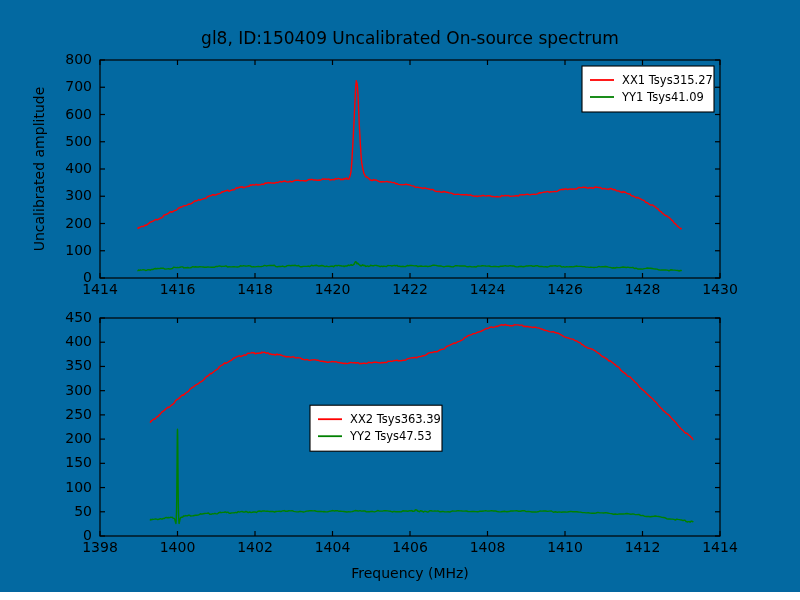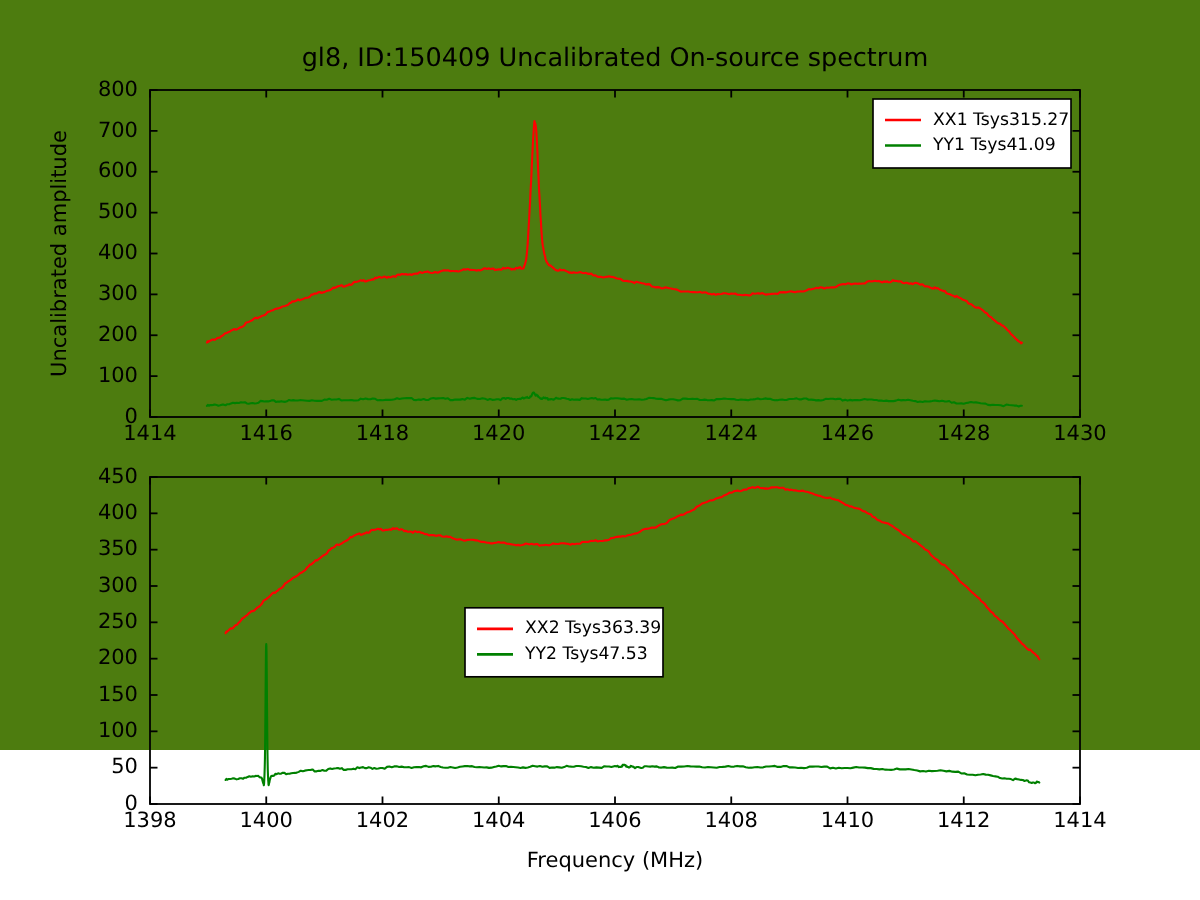--- a/index.html
+++ b/index.html
@@ -10,22 +10,22 @@
   body {
     width: 800px;
     height: 600px;
     font-family: "DejaVu Sans", sans-serif;
     color: #000000;
     overflow: hidden;
   }
   #figure {
     position: relative;
     width: 800px;
-    height: 500px;
-    background: #4d7c0f;
+    height: 592px;
+    background: #0369a1;
   }
   svg.plot-canvas {
     position: absolute;
     left: 0;
     top: 0;
     width: 800px;
     height: 600px;
   }
   text {
     font-family: "DejaVu Sans", sans-serif;

